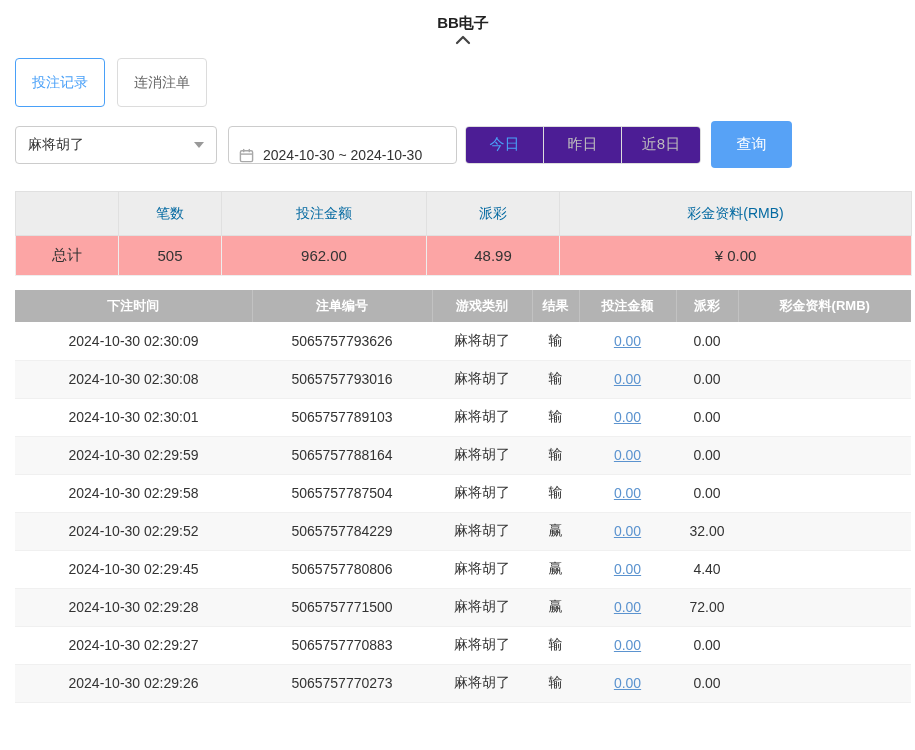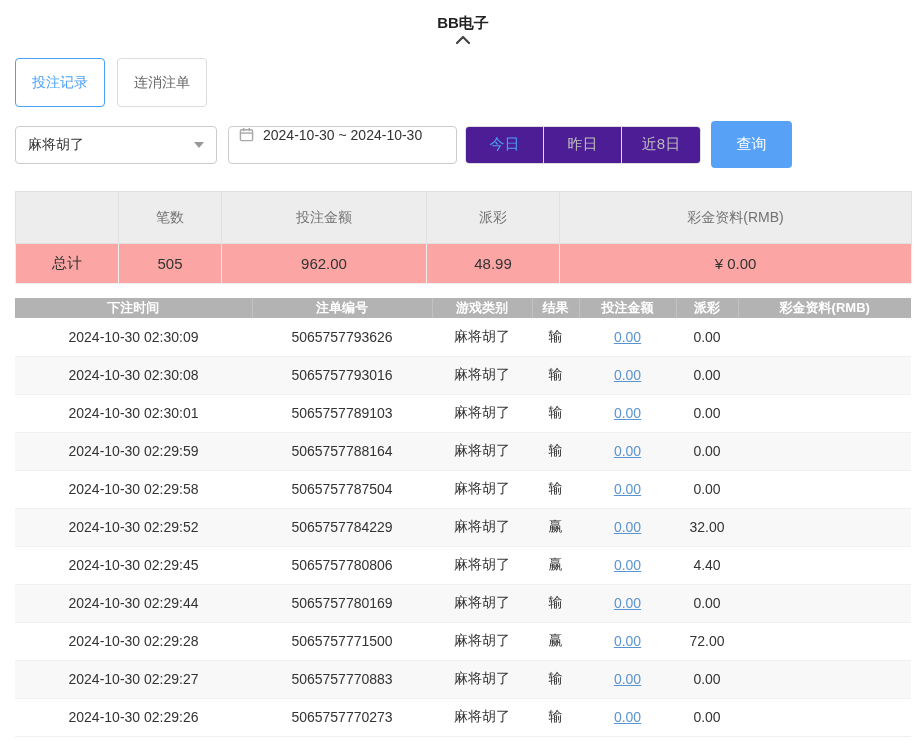--- a/index.html
+++ b/index.html
@@ -16,36 +16,36 @@
     color:#666; font-size:14px; margin-right:12px; cursor:pointer;
     font-family:"Liberation Sans",sans-serif; }
   .tab.active { border-color:#49a0f8; color:#49a0f8; }
 
   .filter-row { margin-top:14px; display:flex; align-items:center; }
   .select { width:202px; height:38px; border:1px solid #ccc; border-radius:4px; background:#fff;
     display:flex; align-items:center; justify-content:space-between; padding:0 12px; font-size:14px; cursor:pointer; }
   .caret { width:0; height:0; border-left:5px solid transparent; border-right:5px solid transparent;
     border-top:6px solid #999; }
   .date { width:229px; height:38px; border:1px solid #ccc; border-radius:4px; background:#fff;
-    display:flex; align-items:flex-start; padding:0 10px; gap:9px; font-size:14px; margin-left:11px; cursor:pointer; }
+    display:flex; align-items:flex-end; padding:0 10px; gap:9px; font-size:14px; margin-left:11px; cursor:pointer; }
   .btn-group { display:flex; margin-left:8px; height:38px; border:1px solid #ddd; border-radius:4px; overflow:hidden; background:#fff; }
   .qbtn { width:78px; height:100%; background:#4c1d95; border:none; border-right:1px solid #ddd;
     color:#bdbdbd; font-size:15px; cursor:pointer; font-family:"Liberation Sans",sans-serif; }
   .qbtn:last-child { border-right:none; }
   .qbtn.active { color:#49a0f8; }
   .search-btn { width:81px; height:47px; margin-left:10px; background:#57a2f6; color:#fff; border:none;
     border-radius:4px; font-size:15px; cursor:pointer; font-family:"Liberation Sans",sans-serif; }
 
   table { border-collapse:collapse; table-layout:fixed; width:896px; }
   .summary { margin-top:23px; font-size:14px; }
-  .summary th { background:#ededed; height:52px; font-weight:400; color:#737373; border:1px solid #e0e0e0; text-align:center; }
+  .summary th { background:#ededed; height:44px; font-weight:400; color:#0369a1; border:1px solid #e0e0e0; text-align:center; }
   .summary td { height:40px; text-align:center; background:#fca5a5; border:1px solid #eeeeee; font-size:15px; }
 
   .grid { margin-top:14px; }
-  .grid th { background:#b3b3b3; color:#fff; height:20px; font-size:13px; font-weight:700;
+  .grid th { background:#b3b3b3; color:#fff; height:32px; font-size:13px; font-weight:700;
     border-right:1px solid #c2c2c2; text-align:center; }
   .grid th:last-child { border-right:none; }
   .grid td { height:38px; text-align:center; font-size:14px; color:#333; border-bottom:1px solid #f0f0f0; background:#fff; }
   .grid tbody tr:nth-child(even) td { background:#f8f8f8; }
   .amt-link { color:#5b93cf; text-decoration:underline; cursor:pointer; }
 </style>
 </head>
 <body>
 
 <div class="page">
@@ -195,29 +195,20 @@
         <tr>
           <td>2024-10-30 02:29:45</td>
           <td>5065757780806</td>
           <td>麻将胡了</td>
           <td>赢</td>
           <td><a class="amt-link">0.00</a></td>
           <td>4.40</td>
           <td></td>
         </tr>
         <tr>
-          <td>2024-10-30 02:29:44</td>
-          <td>5065757780169</td>
-          <td>麻将胡了</td>
-          <td>输</td>
-          <td><a class="amt-link">0.00</a></td>
-          <td>0.00</td>
-          <td></td>
-        </tr>
-        <tr>
           <td>2024-10-30 02:29:28</td>
           <td>5065757771500</td>
           <td>麻将胡了</td>
           <td>赢</td>
           <td><a class="amt-link">0.00</a></td>
           <td>72.00</td>
           <td></td>
         </tr>
         <tr>
           <td>2024-10-30 02:29:27</td>

